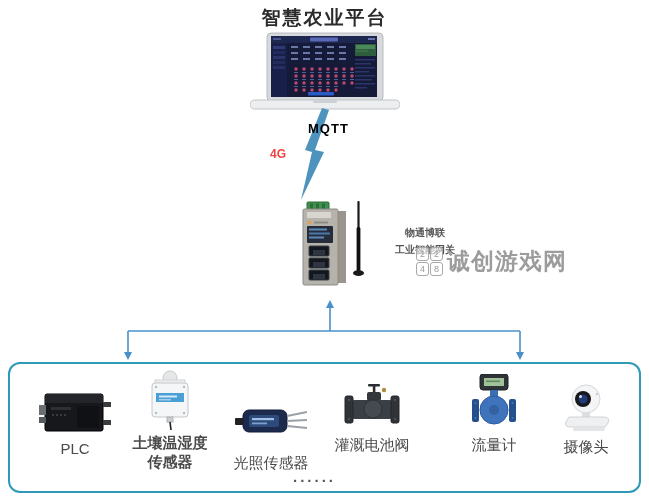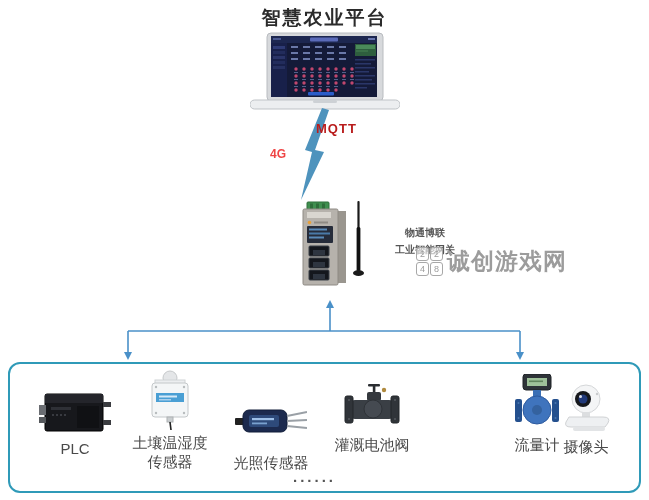--- a/index.html
+++ b/index.html
@@ -6,21 +6,21 @@
   body{font-family:"Liberation Sans","DejaVu Sans",sans-serif;background:#fff;}
   #stage{position:relative;width:649px;height:500px;background:#ffffff;overflow:hidden;}
 
   .abs{position:absolute;}
 
   
   .page-title{left:0;top:5px;width:649px;text-align:center;
     font-size:19px;font-weight:bold;color:#2b2b2b;letter-spacing:2px;}
 
   
-  .mqtt-label{left:316px;top:121px;font-size:13px;font-weight:bold;color:#b91c1c;letter-spacing:1px;}
+  .mqtt-label{left:308px;top:121px;font-size:13px;font-weight:bold;color:#000000;letter-spacing:1px;}
   .g4-label{left:270px;top:147px;font-size:12px;font-weight:bold;color:#ef4444;}
 
   
   .gateway-name{left:373px;top:224px;width:104px;text-align:center;
     font-size:10px;font-weight:bold;color:#555;line-height:17px;}
 
   
   .watermark{left:416px;top:246px;display:flex;align-items:center;gap:4px;color:#9c9c9c;}
   .wm-grid{display:grid;grid-template-columns:13px 13px;grid-auto-rows:14px;gap:1px;}
   .wm-cell{border:1px solid #a8a8a8;border-radius:3px;font-size:9px;line-height:12px;
@@ -245,21 +245,21 @@
           <circle cx="14" cy="25" r="1" fill="#44464c"></circle>
             <circle cx="18" cy="25" r="1" fill="#44464c"></circle>
           <circle cx="22" cy="25" r="1" fill="#44464c"></circle>
             <circle cx="26" cy="25" r="1" fill="#44464c"></circle>
           <rect x="38" y="16" width="22" height="22" fill="#101114"></rect>
         </svg>
       </div>
       <div class="device-label">PLC</div>
     </div>
 
-    <div class="device" style="left:108px;top:2px;">
+    <div class="device" style="left:108px;top:2px;font-weight:bold;">
       <div class="icon-slot">
         <svg width="50" height="62" viewBox="0 0 50 62">
           <circle cx="25" cy="10" r="7" fill="#e4e6e8" stroke="#c6c9cb"></circle>
           <rect x="10" y="12" width="30" height="4" fill="#eceef0" stroke="#d0d3d5"></rect>
           <rect x="7" y="15" width="36" height="34" rx="3" fill="#f4f6f7" stroke="#c4c8ca"></rect>
           <circle cx="11" cy="19" r="1.2" fill="#b8bcbe"></circle>
             <circle cx="39" cy="19" r="1.2" fill="#b8bcbe"></circle>
           <circle cx="11" cy="45" r="1.2" fill="#b8bcbe"></circle>
             <circle cx="39" cy="45" r="1.2" fill="#b8bcbe"></circle>
           <rect x="11" y="25" width="28" height="9" fill="#4a9fd4"></rect>
@@ -305,21 +305,21 @@
           <circle cx="6" cy="16" r="1" fill="#55595e"></circle>
             <circle cx="6" cy="35" r="1" fill="#55595e"></circle>
           <circle cx="52" cy="16" r="1" fill="#55595e"></circle>
             <circle cx="52" cy="35" r="1" fill="#55595e"></circle>
         </svg>
       </div>
       <div class="device-label">灌溉电池阀</div>
     </div>
 
 
-    <div class="device" style="left:475px;top:4px;">
+    <div class="device" style="left:432px;top:4px;">
       <div class="icon-slot">
         <svg width="44" height="58" viewBox="0 0 44 58">
           <rect x="8" y="0" width="28" height="16" rx="3" fill="#2e3338" stroke="#1e2226"></rect>
           <rect x="12" y="4" width="20" height="8" fill="#9fc29a"></rect>
           <rect x="14" y="6.5" width="14" height="1.6" fill="#61855d"></rect>
           <rect x="18" y="16" width="8" height="7" fill="#3a6fb5"></rect>
           <rect x="0" y="25" width="7" height="23" rx="2" fill="#24508e"></rect>
           <rect x="37" y="25" width="7" height="23" rx="2" fill="#24508e"></rect>
           <circle cx="22" cy="36" r="14" fill="#3f74bd" stroke="#2d5a9e"></circle>
           <circle cx="22" cy="36" r="5" fill="#34629f"></circle>

